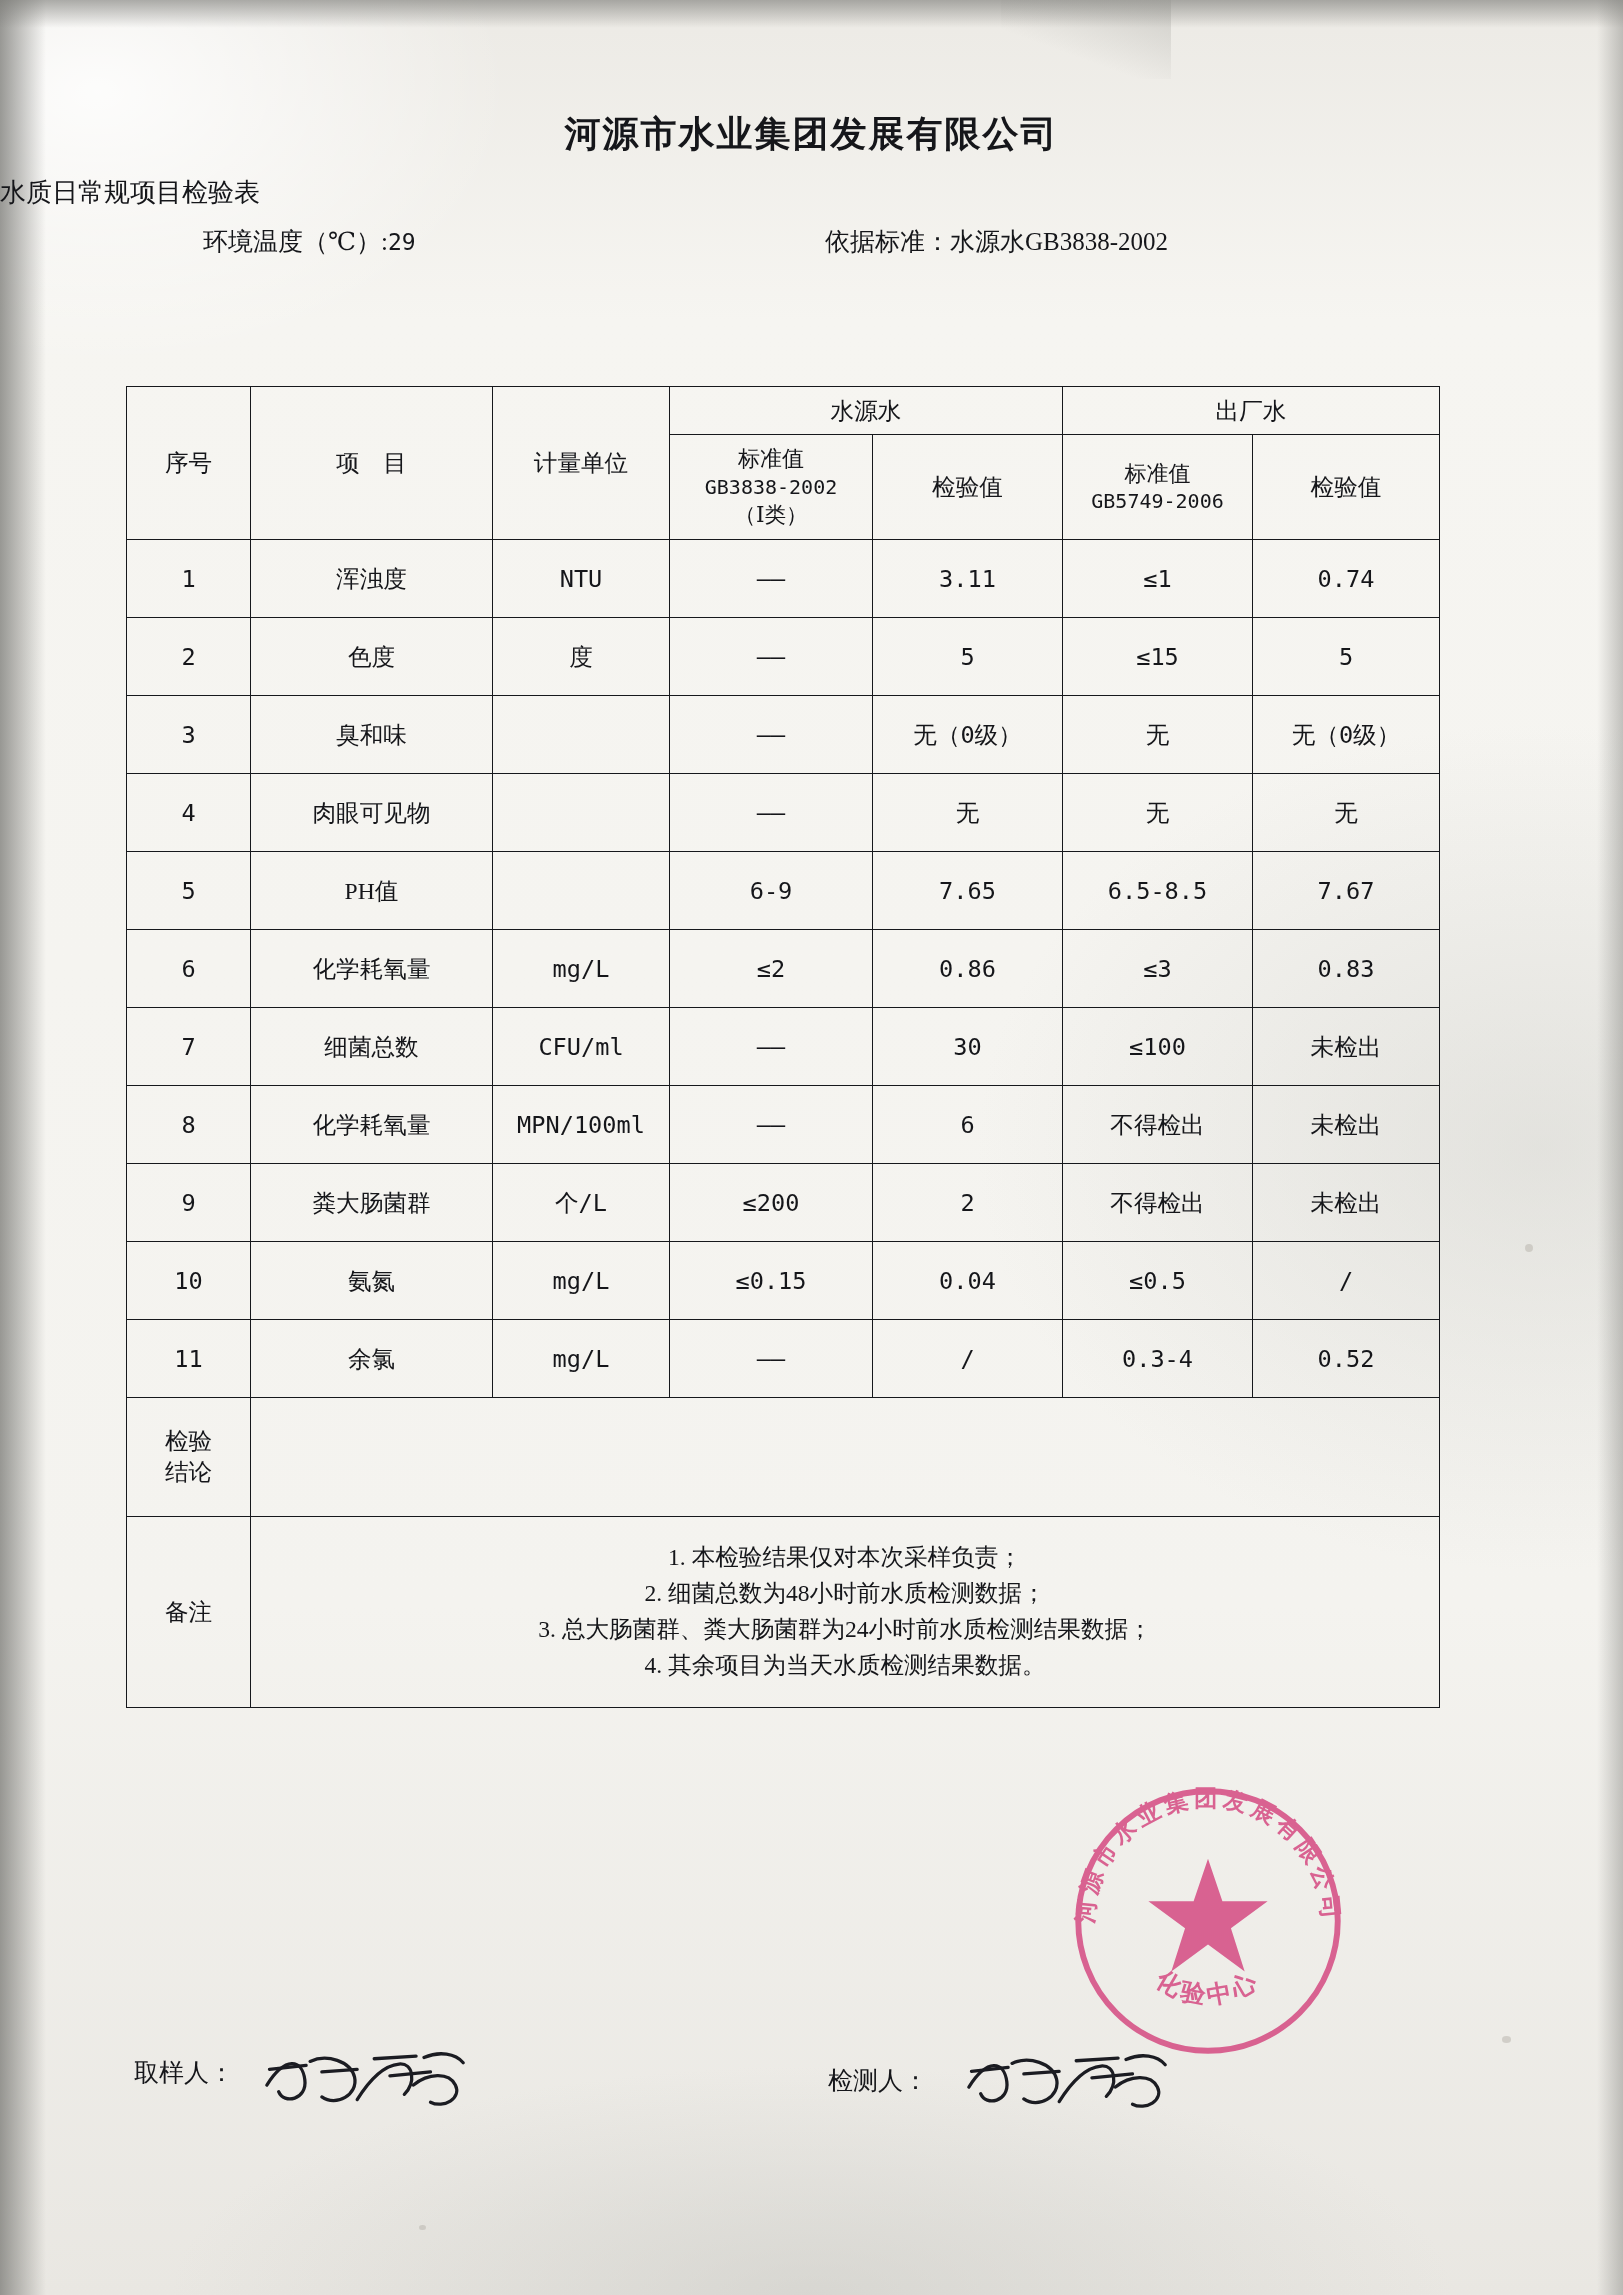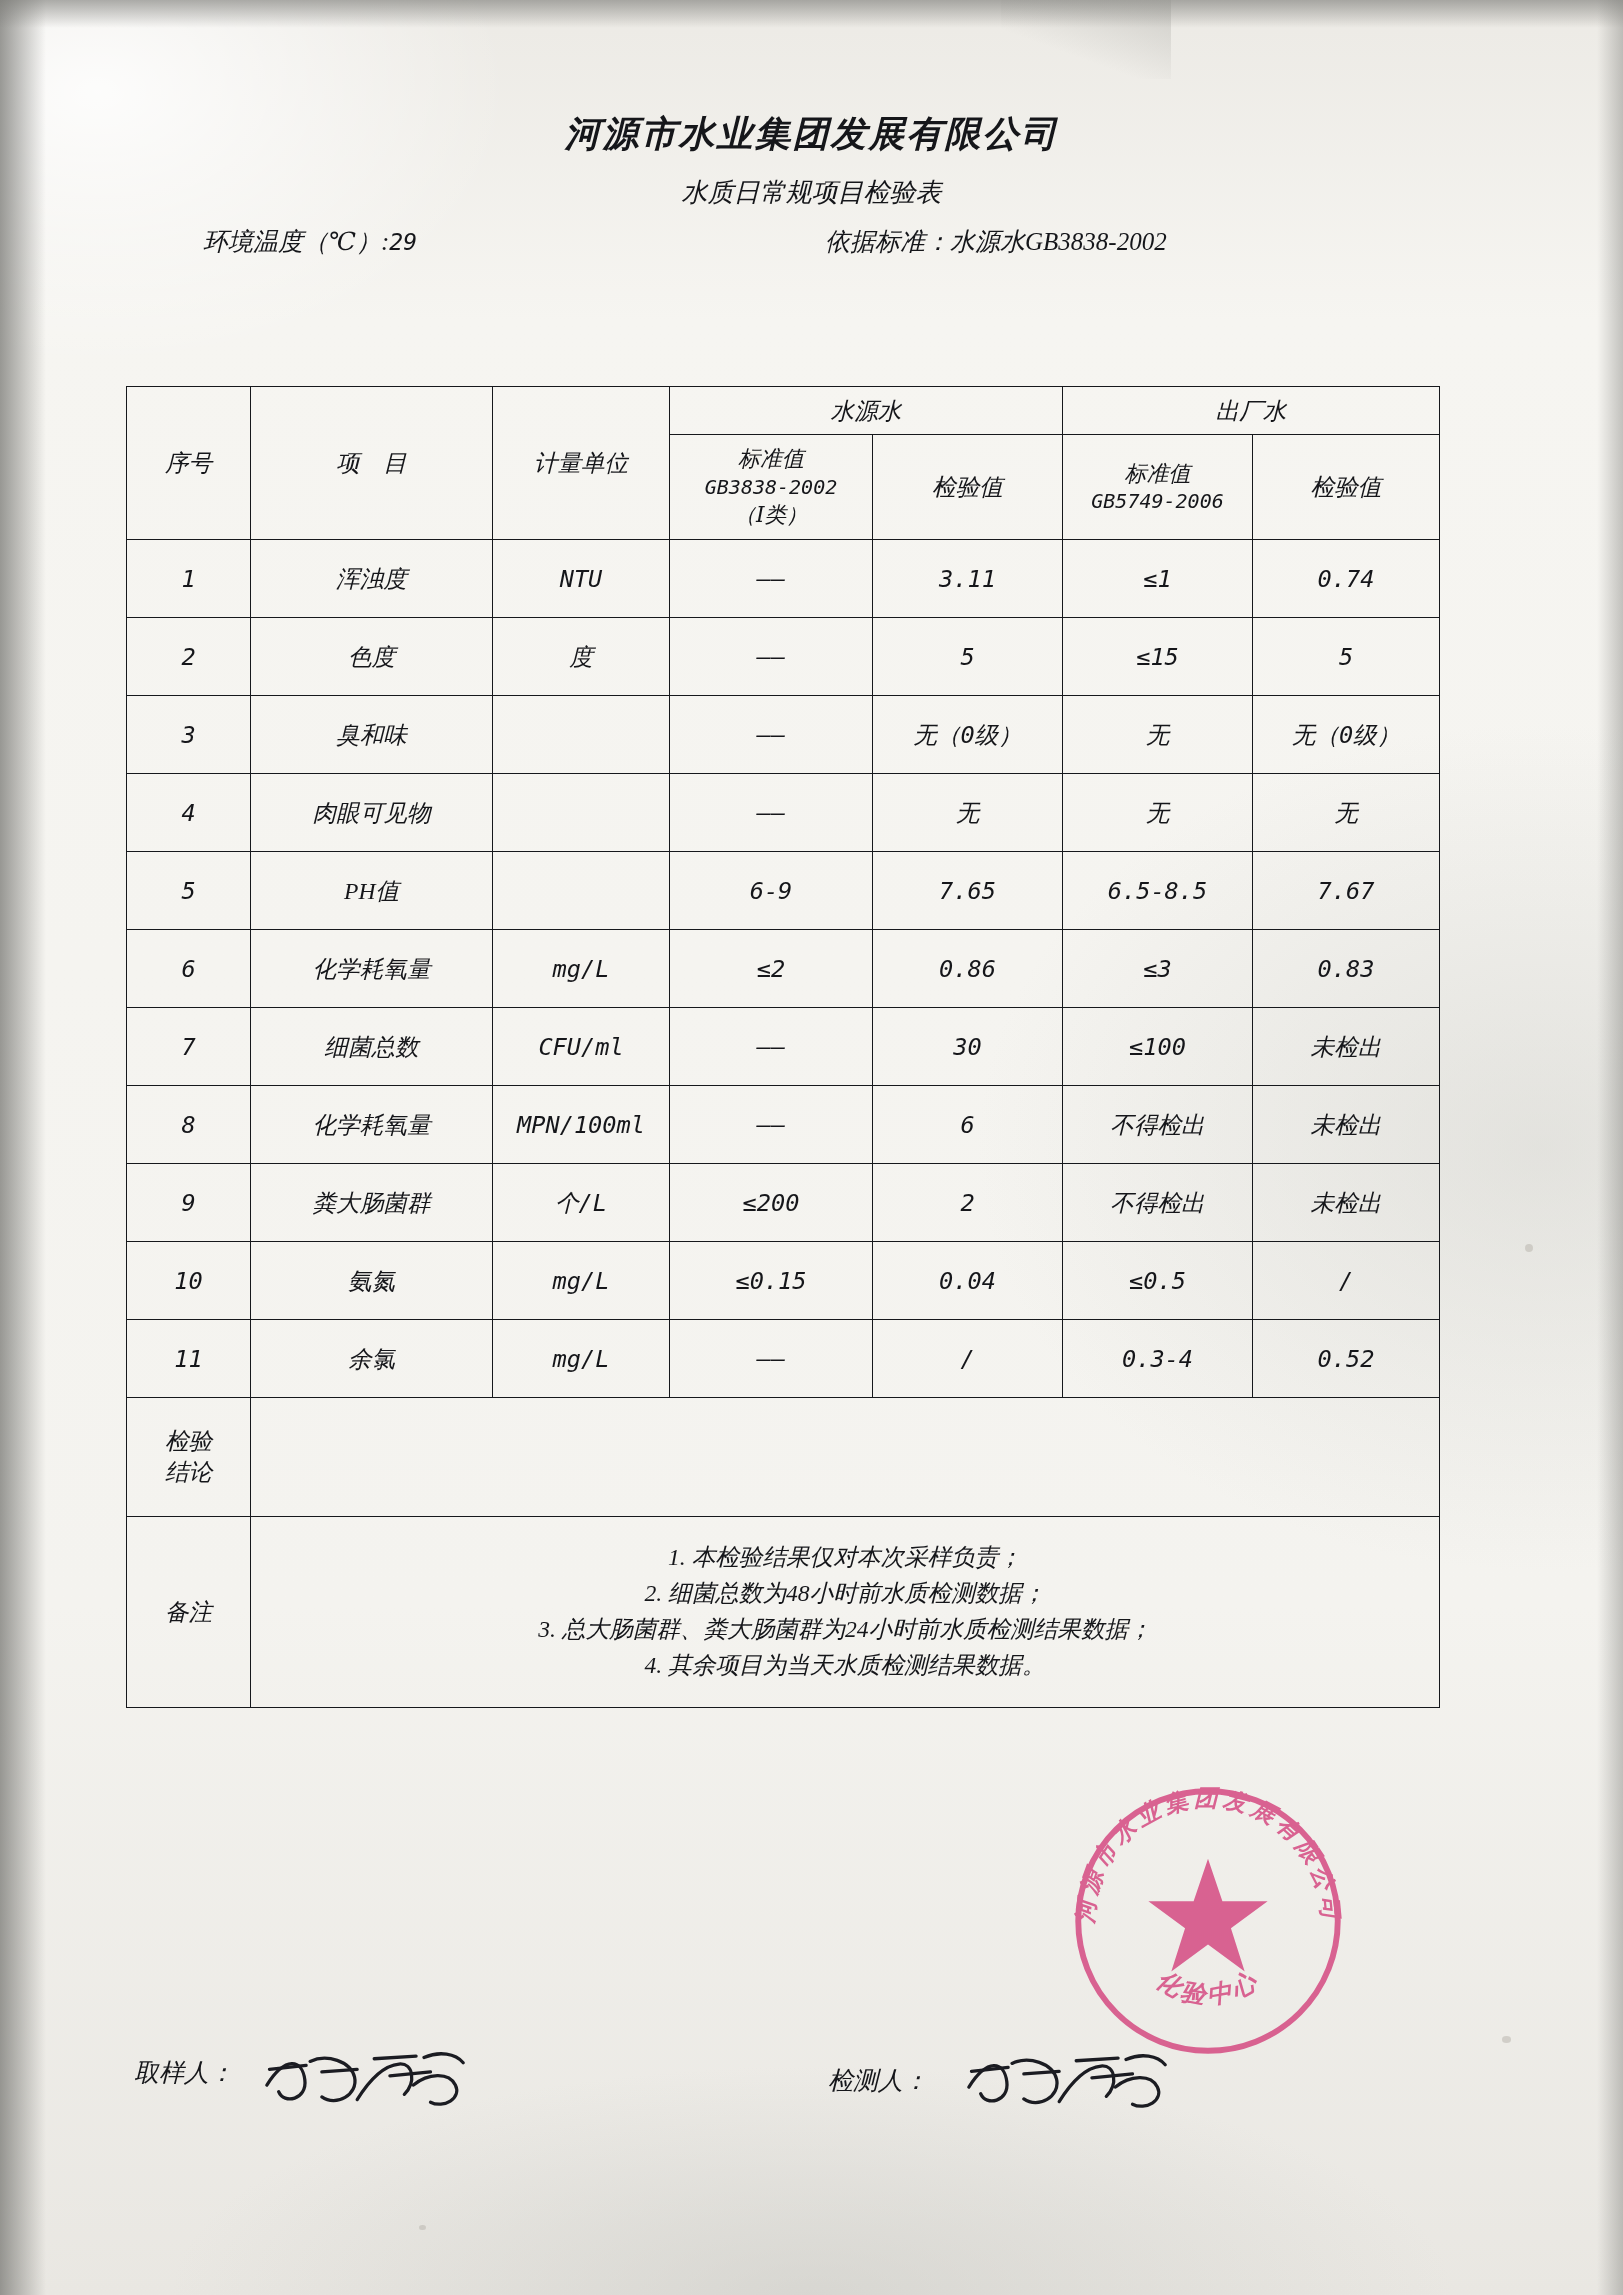--- a/index.html
+++ b/index.html
@@ -8,21 +8,20 @@
     background: #8a8a86;
   }
   .page {
     position: relative;
     width: 1623px;
     height: 2295px;
     background: #f3f2ee;
     overflow: hidden;
     font-family: "Liberation Serif", "DejaVu Serif", serif;
     color: #15161a;
-    font-style: italic;
   }
   
   .paper-shade {
     position: absolute;
     inset: 0;
     background:
       radial-gradient(ellipse 589px 393px at 6% 4%, rgba(255,255,255,0.85), rgba(255,255,255,0) 70%),
       radial-gradient(ellipse 785px 589px at 95% 50%, rgba(205,205,200,0.45), rgba(255,255,255,0) 72%),
       radial-gradient(ellipse 916px 327px at 50% 100%, rgba(198,198,193,0.5), rgba(255,255,255,0) 70%),
       linear-gradient(180deg, #eceae5 0%, #f6f5f1 14%, #f4f3ef 70%, #e9e7e2 100%);
@@ -67,21 +66,20 @@
     text-align: center;
     font-size: 36px;
     font-weight: bold;
     letter-spacing: 2px;
     font-family: "DejaVu Sans", "Liberation Sans", sans-serif;
   }
   .doc-subtitle {
     position: absolute;
     left: 0; right: 0;
     top: 175px;
-    text-align: center;
     font-size: 26px;
     font-family: "DejaVu Sans", "Liberation Sans", sans-serif;
   }
 
   .meta {
     position: absolute;
     left: 203px;
     top: 223px;
     width: 1244px;
     font-size: 25px;

